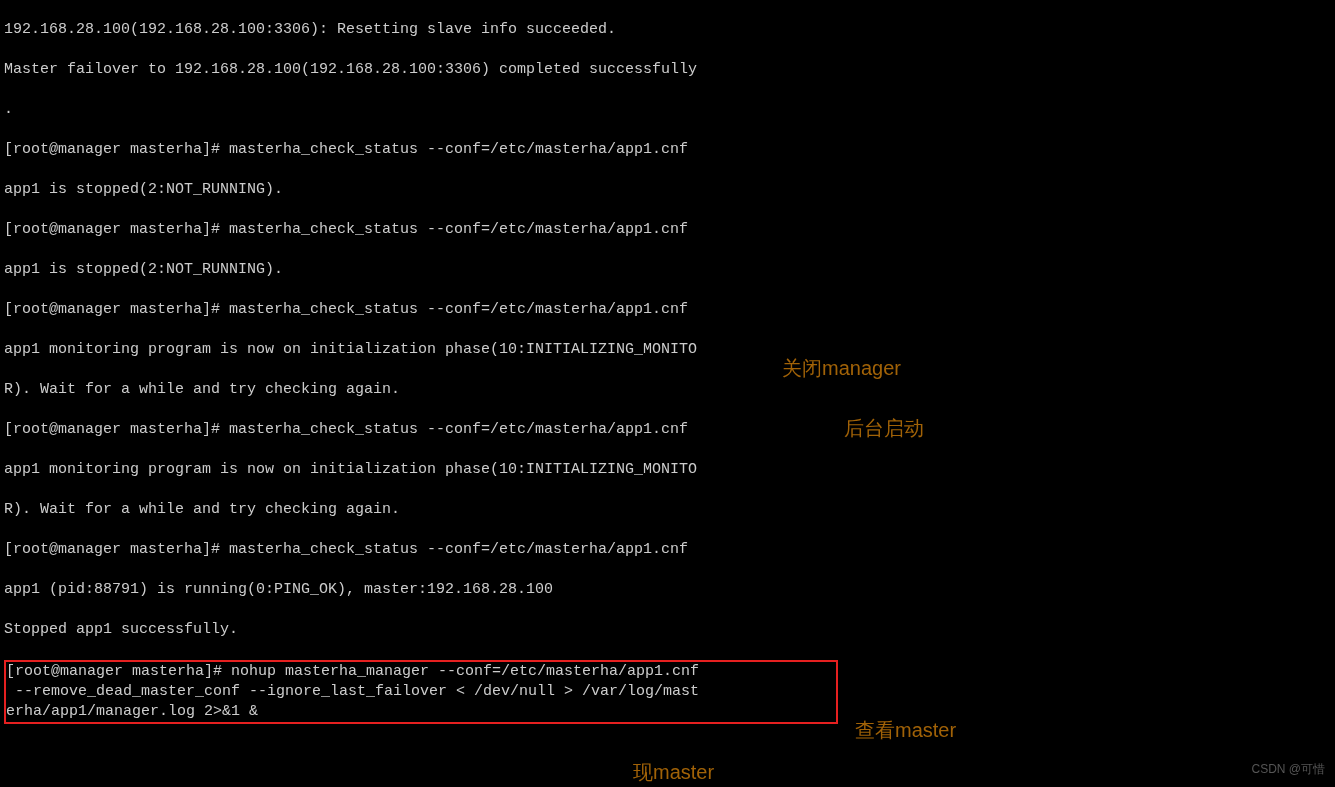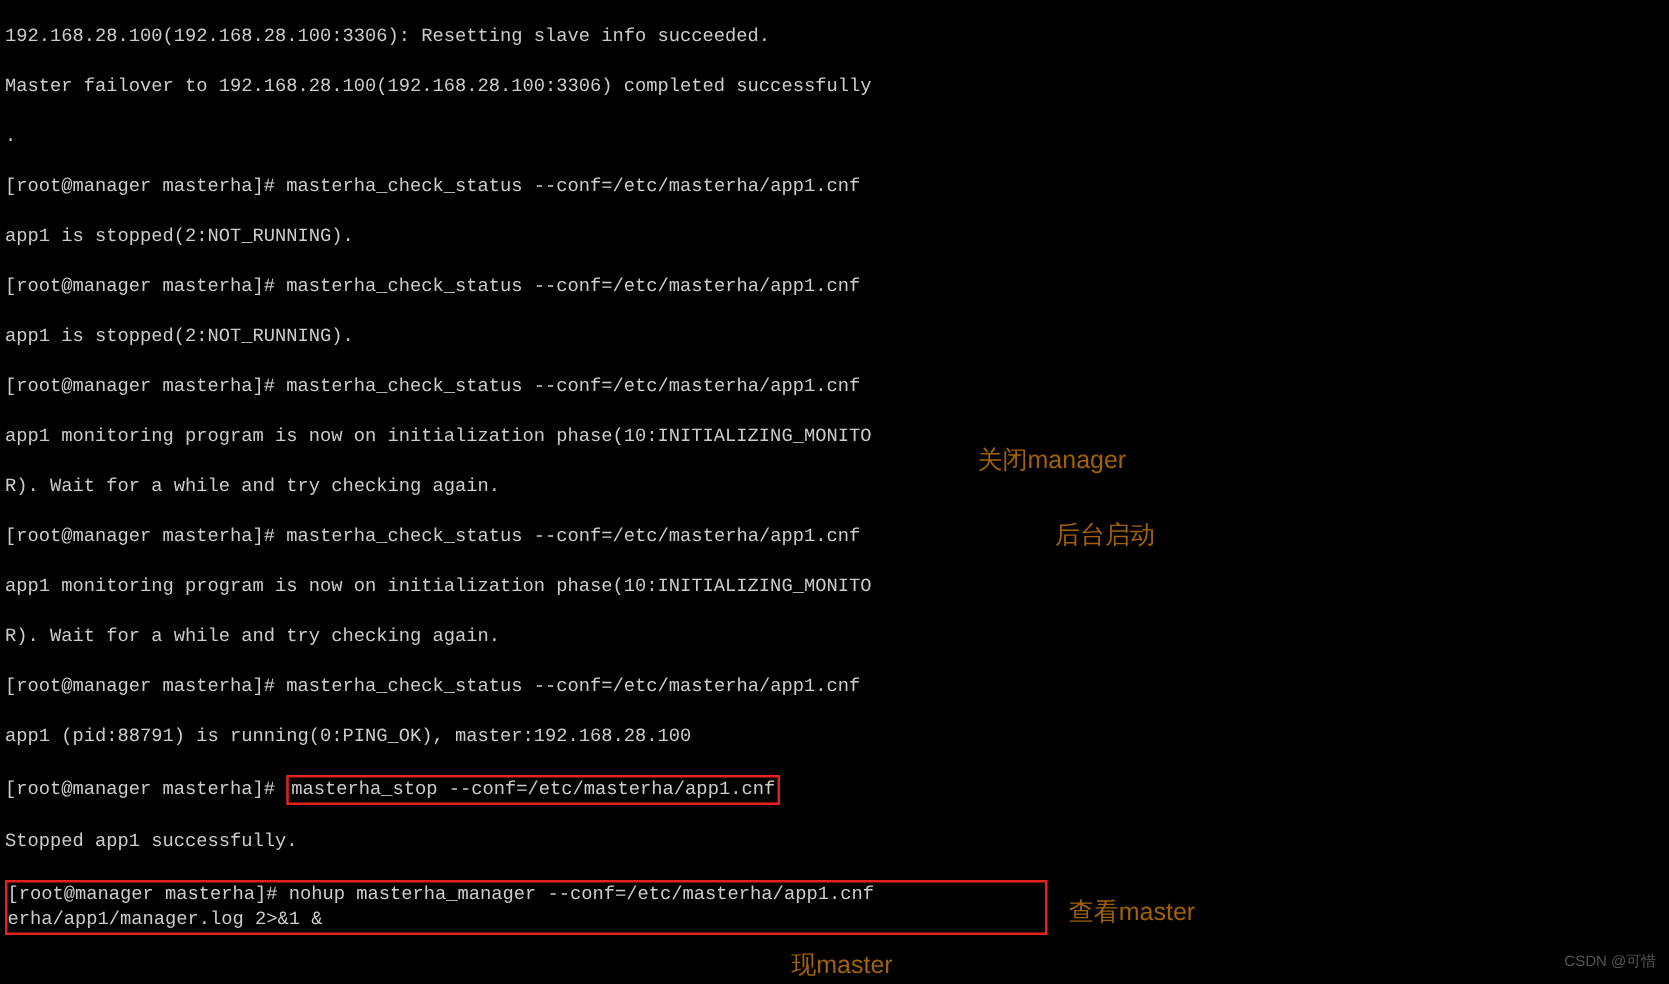--- a/index.html
+++ b/index.html
@@ -54,23 +54,22 @@
 <span class="line"><span>[root@manager masterha]# </span><span>masterha_check_status --conf=/etc/masterha/app1.cnf</span></span>
 <span class="line">app1 is stopped(2:NOT_RUNNING).</span>
 <span class="line"><span>[root@manager masterha]# </span><span>masterha_check_status --conf=/etc/masterha/app1.cnf</span></span>
 <span class="line">app1 monitoring program is now on initialization phase(10:INITIALIZING_MONITO</span>
 <span class="line">R). Wait for a while and try checking again.</span>
 <span class="line"><span>[root@manager masterha]# </span><span>masterha_check_status --conf=/etc/masterha/app1.cnf</span></span>
 <span class="line">app1 monitoring program is now on initialization phase(10:INITIALIZING_MONITO</span>
 <span class="line">R). Wait for a while and try checking again.</span>
 <span class="line"><span>[root@manager masterha]# </span><span>masterha_check_status --conf=/etc/masterha/app1.cnf</span></span>
 <span class="line">app1 (pid:88791) is running(0:PING_OK), master:192.168.28.100</span>
-<span class="line"><span>[root@manager masterha]# </span><span class="box-red">masterha_stop --conf=/etc/masterha/app1.cnf</span></span>
 <span class="line">Stopped app1 successfully.</span>
-<span class="multiline-box"><span class="line">[root@manager masterha]# nohup masterha_manager --conf=/etc/masterha/app1.cnf</span><span class="line">erha/app1/manager.log 2&gt;&amp;1 &amp;</span></span>
+<span class="multiline-box"><span class="line">[root@manager masterha]# nohup masterha_manager --conf=/etc/masterha/app1.cnf</span><span class="line"> --remove_dead_master_conf --ignore_last_failover &lt; /dev/null &gt; /var/log/mast</span><span class="line">erha/app1/manager.log 2&gt;&amp;1 &amp;</span></span>
 
 
 
 
 
 
 
 
 
 

